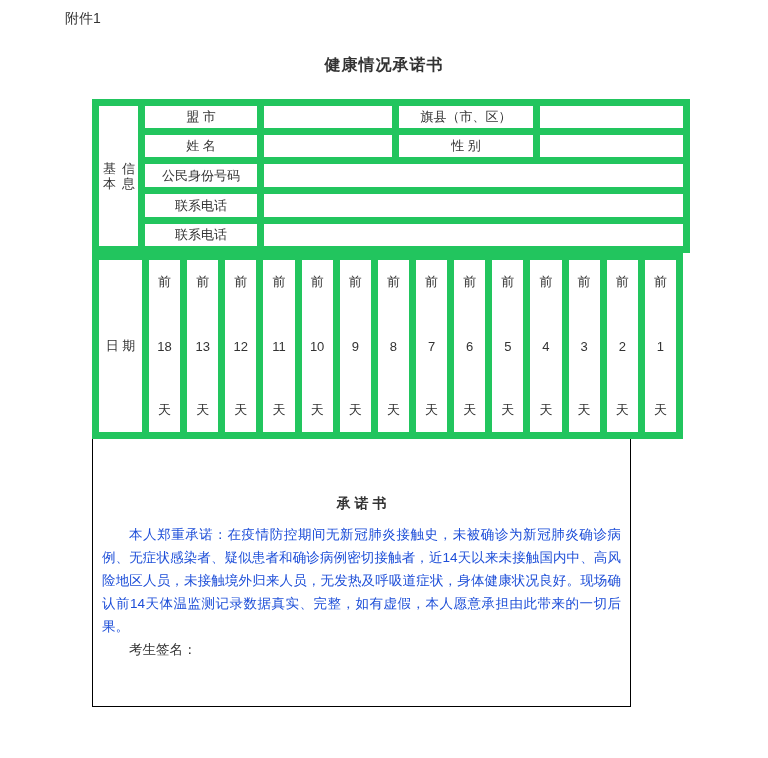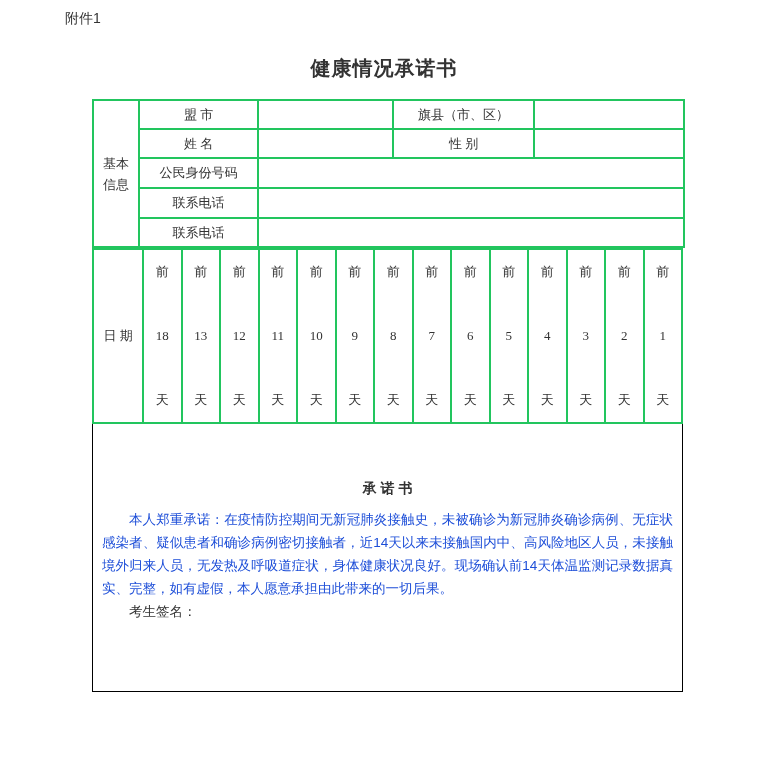--- a/index.html
+++ b/index.html
@@ -19,53 +19,52 @@
     font-size: 14px;
     color: #333333;
     padding-left: 40px;
   }
   .doc-title {
     position: absolute;
     top: 55px;
     left: 0;
     width: 100%;
     text-align: center;
-    font-size: 20px;
+    font-size: 16px;
     font-weight: bold;
     color: #333333;
     letter-spacing: 1px;
   }
   .form {
     position: absolute;
     top: 99px;
     left: 92px;
     width: 591px;
   }
   table {
     border-collapse: collapse;
     table-layout: fixed;
     width: 591px;
   }
   td {
-    border: 2px solid #22c55e;
+    border: 7px solid #22c55e;
     font-size: 13px;
     color: #333333;
     text-align: center;
     vertical-align: middle;
     overflow: hidden;
-    font-family: Liberation Serif, serif;
   }
   
   .basic tr.r1 td, .basic tr.r2 td { height: 29px; }
   .basic tr.r3 td, .basic tr.r4 td { height: 30px; }
   .basic tr.r5 td { height: 29px; }
   .vlabel-cell { padding: 0 4px; }
   .vlabel-cell .stack {
     display: flex;
-    flex-direction: column;
+    flex-direction: row;
     align-items: center;
     gap: 6px;
     line-height: 15px;
   }
   
   .secheader td { height: 25px; font-size: 13px; }
   
   .tempgrid tr.dates td { height: 172px; }
   .tempgrid tr.temps td { height: 27px; }
   .day-cell .vert {
@@ -73,21 +72,21 @@
     flex-direction: column;
     justify-content: space-between;
     align-items: center;
     height: 146px;
     margin: 13px 0;
   }
   
   .commitment {
     border: 1px solid #000000;
     border-top: none;
-    width: 591px;
+    width: 539px;
     height: 268px;
     padding: 56px 9px 12px 9px;
   }
   .commitment-title {
     text-align: center;
     font-weight: bold;
     font-size: 14px;
     color: #333333;
     margin-bottom: 10px;
   }

